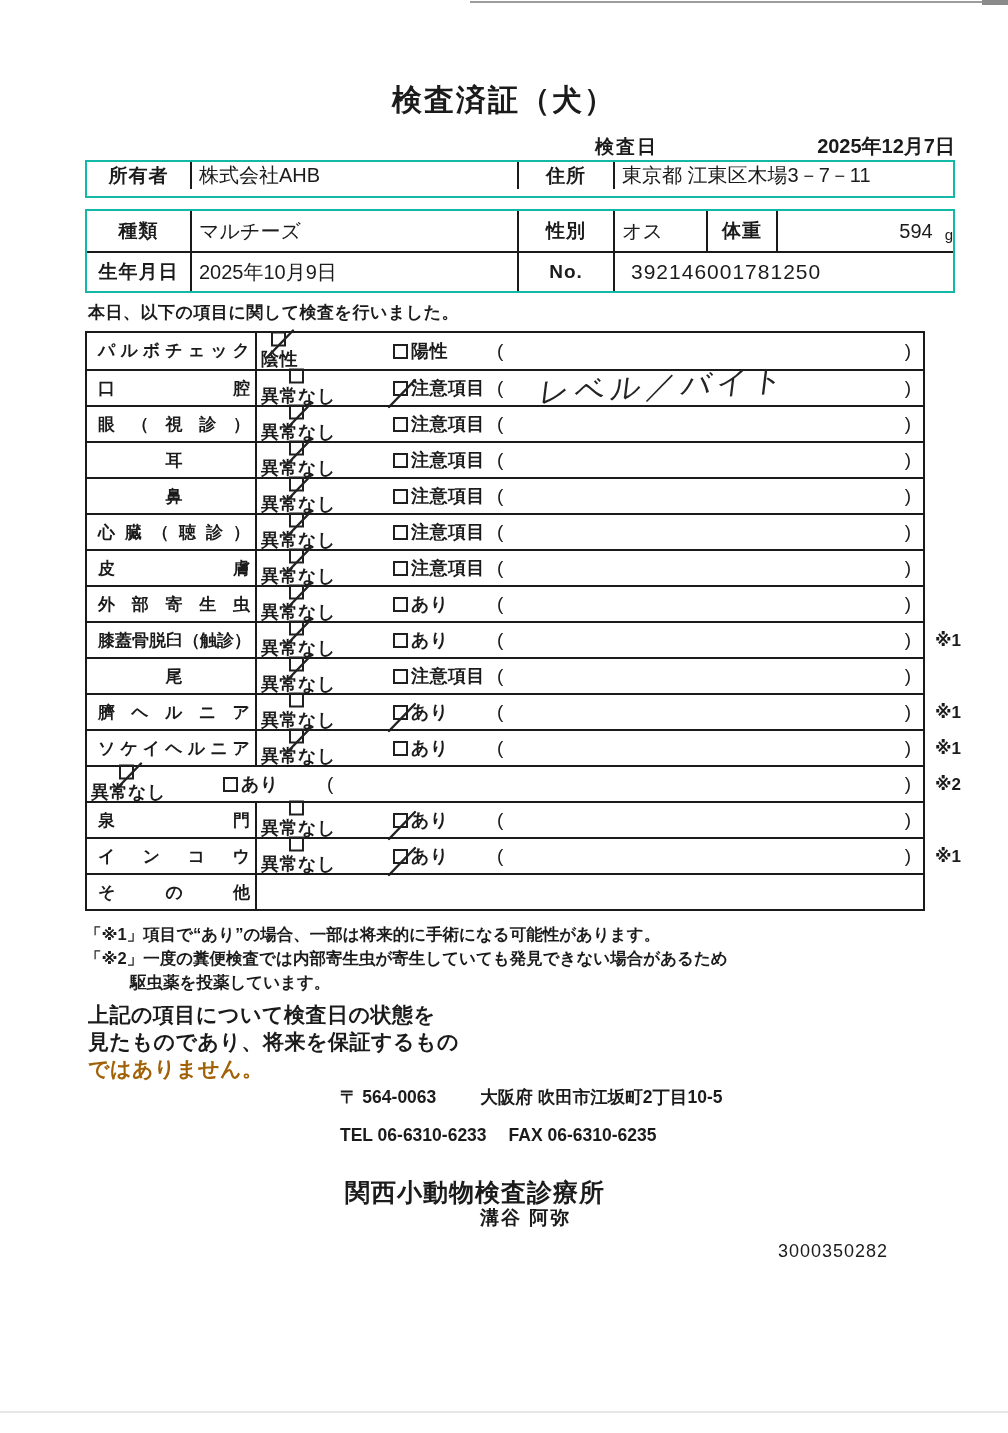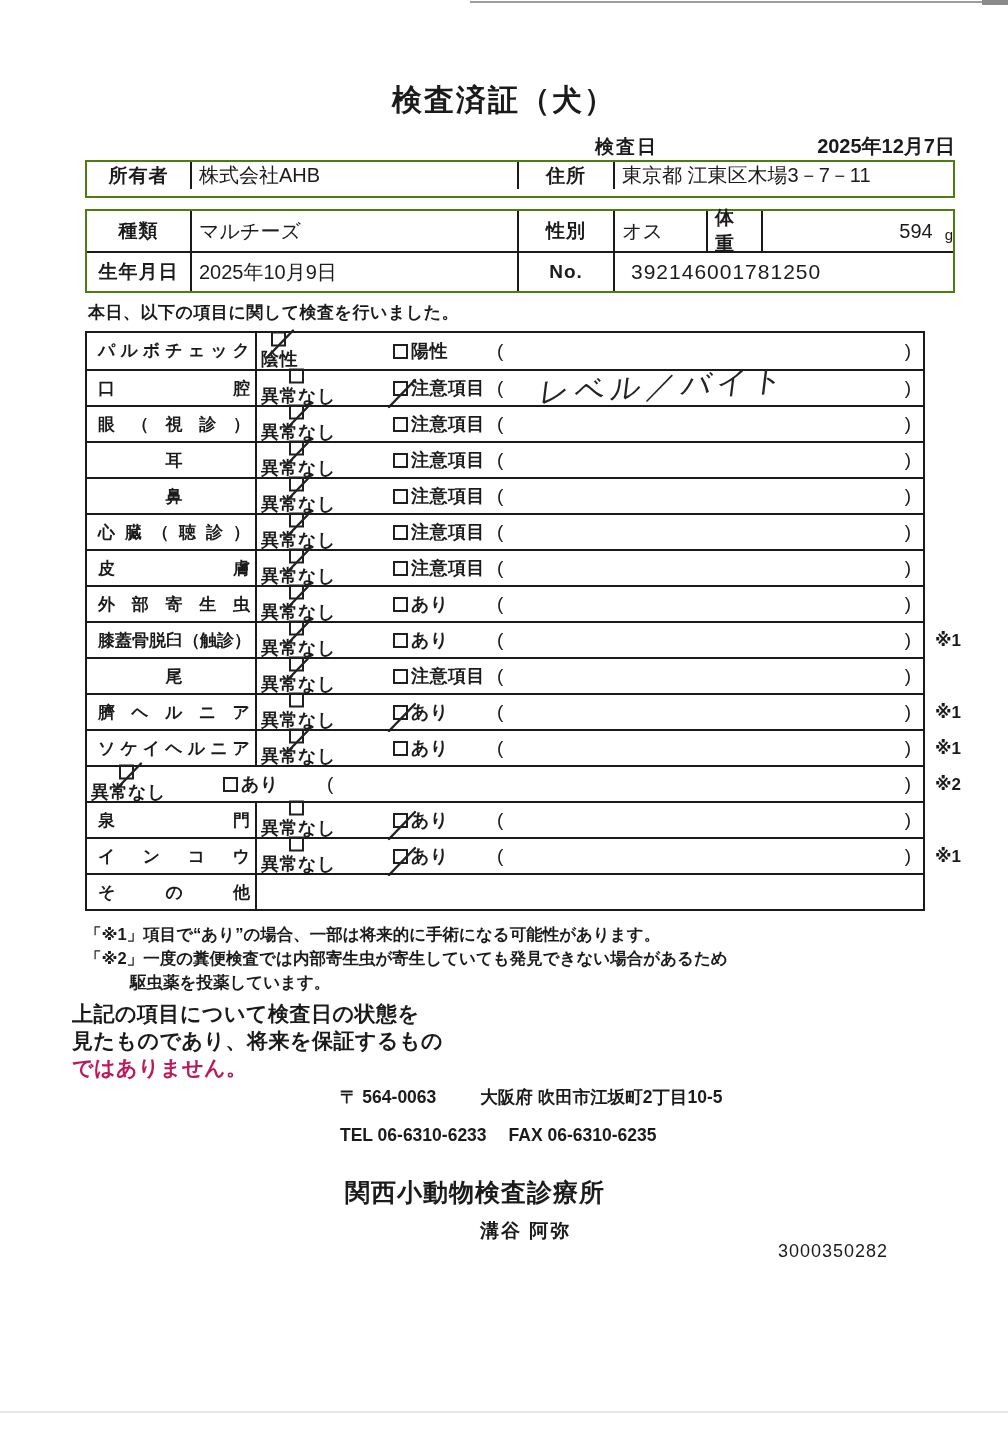--- a/index.html
+++ b/index.html
@@ -18,33 +18,33 @@
   .artifact-bottom { position:absolute; top:1411px; left:0; width:100%; height:2px; background:#e6e6e6; }
 
   .title {
     position:absolute; top:80px; left:0; width:100%;
     text-align:center; font-size:30px; font-weight:700; letter-spacing:2px;
   }
   .insp-date-label { position:absolute; top:134px; left:595px; font-size:19px; font-weight:600; letter-spacing:2px; }
   .insp-date-value { position:absolute; top:133px; right:53px; font-size:20px; font-weight:600; }
 
   
-  .box-table { position:absolute; left:85px; width:870px; border:2px solid #4d7c0f; }
+  .box-table { position:absolute; left:85px; width:870px; border:2px solid #14b8a6; }
   .trow { display:flex; align-items:stretch; }
   .trow + .trow { border-top:2px solid #1a1a1a; }
   .tcell { display:flex; align-items:center; border-right:2px solid #1a1a1a; padding:0 7px; }
   .tcell:last-child { border-right:none; }
   .tlabel { justify-content:center; font-size:19px; font-weight:600; letter-spacing:1px; }
   .tvalue { font-size:20px; }
 
   #owner-table { top:160px; height:38px; }
   #pet-table { top:209px; }
   #pet-table .trow { height:40px; }
   .w-105 { width:105px; } .w-327 { width:327px; } .w-90 { width:96px; }
-  .w-93 { width:93px; } .w-63 { width:55px; } .w-348 { flex:1; }
+  .w-93 { width:93px; } .w-63 { width:70px; } .w-348 { flex:1; }
   .weight-cell { flex:1; justify-content:flex-end; padding-right:0; }
   .weight-num { font-size:20px; }
   .weight-unit { font-size:15px; margin-left:12px; margin-top:6px; }
   .no-value { font-size:21px; letter-spacing:1px;padding-left:16px; }
 
   .intro { position:absolute; top:301px; left:88px; font-size:17px; font-weight:600; letter-spacing:0.5px; }
 
   
   #checklist-table { position:absolute; top:331px; left:85px; width:840px; border:2px solid #1a1a1a; }
   .cl-row { position:relative; display:flex; height:36px; }
@@ -72,31 +72,31 @@
     position:absolute; left:282px; top:-5px;
     font-size:30px; font-weight:400; color:#242424;
     transform:rotate(-3deg) skewX(-10deg);
     letter-spacing:5px; white-space:nowrap; z-index:2;
   }
   .cl-remark { position:absolute; left:848px; top:50%; transform:translateY(-50%); font-size:17px; font-weight:600; white-space:nowrap; }
 
   .notes { position:absolute; top:922px; left:85px; font-size:16.5px; font-weight:600; line-height:24px; }
   .notes .indent { padding-left:45px; }
 
-  .statement { position:absolute; top:1001px; left:72px; font-size:21px; font-weight:700; line-height:27px; letter-spacing:0.5px;font-family:Liberation Serif, serif; }
-  .statement .tinted { color:#be185d; }
+  .statement { position:absolute; top:1001px; left:88px; font-size:21px; font-weight:700; line-height:27px; letter-spacing:0.5px; }
+  .statement .tinted { color:#a16207; }
 
   .stamp { position:absolute; top:1033px; left:723px; font-size:28px; font-weight:600; letter-spacing:14px; white-space:nowrap; }
 
   .addr-line { position:absolute; top:1085px; left:340px; font-size:17.5px; font-weight:600; }
   .addr-line .gap { display:inline-block; width:44px; }
   .tel-line { position:absolute; top:1125px; left:340px; font-size:17.5px; font-weight:600; }
   .tel-line .gap { display:inline-block; width:22px; }
   .clinic-name { position:absolute; top:1176px; left:345px; font-size:25px; font-weight:600; letter-spacing:1px; }
-  .clinic-person { position:absolute; top:1205px; left:480px; font-size:19px; font-weight:600; letter-spacing:2px;margin-top:13px; }
+  .clinic-person { position:absolute; top:1205px; left:480px; font-size:19px; font-weight:600; letter-spacing:2px; }
   .serial { position:absolute; top:1241px; left:778px; font-size:18px; letter-spacing:1px; }
 </style>
 </head>
 <body>
 
 <div class="page">
 
   <div class="artifact-top"></div>
   <div class="artifact-top-corner"></div>
   <div class="artifact-bottom"></div>

